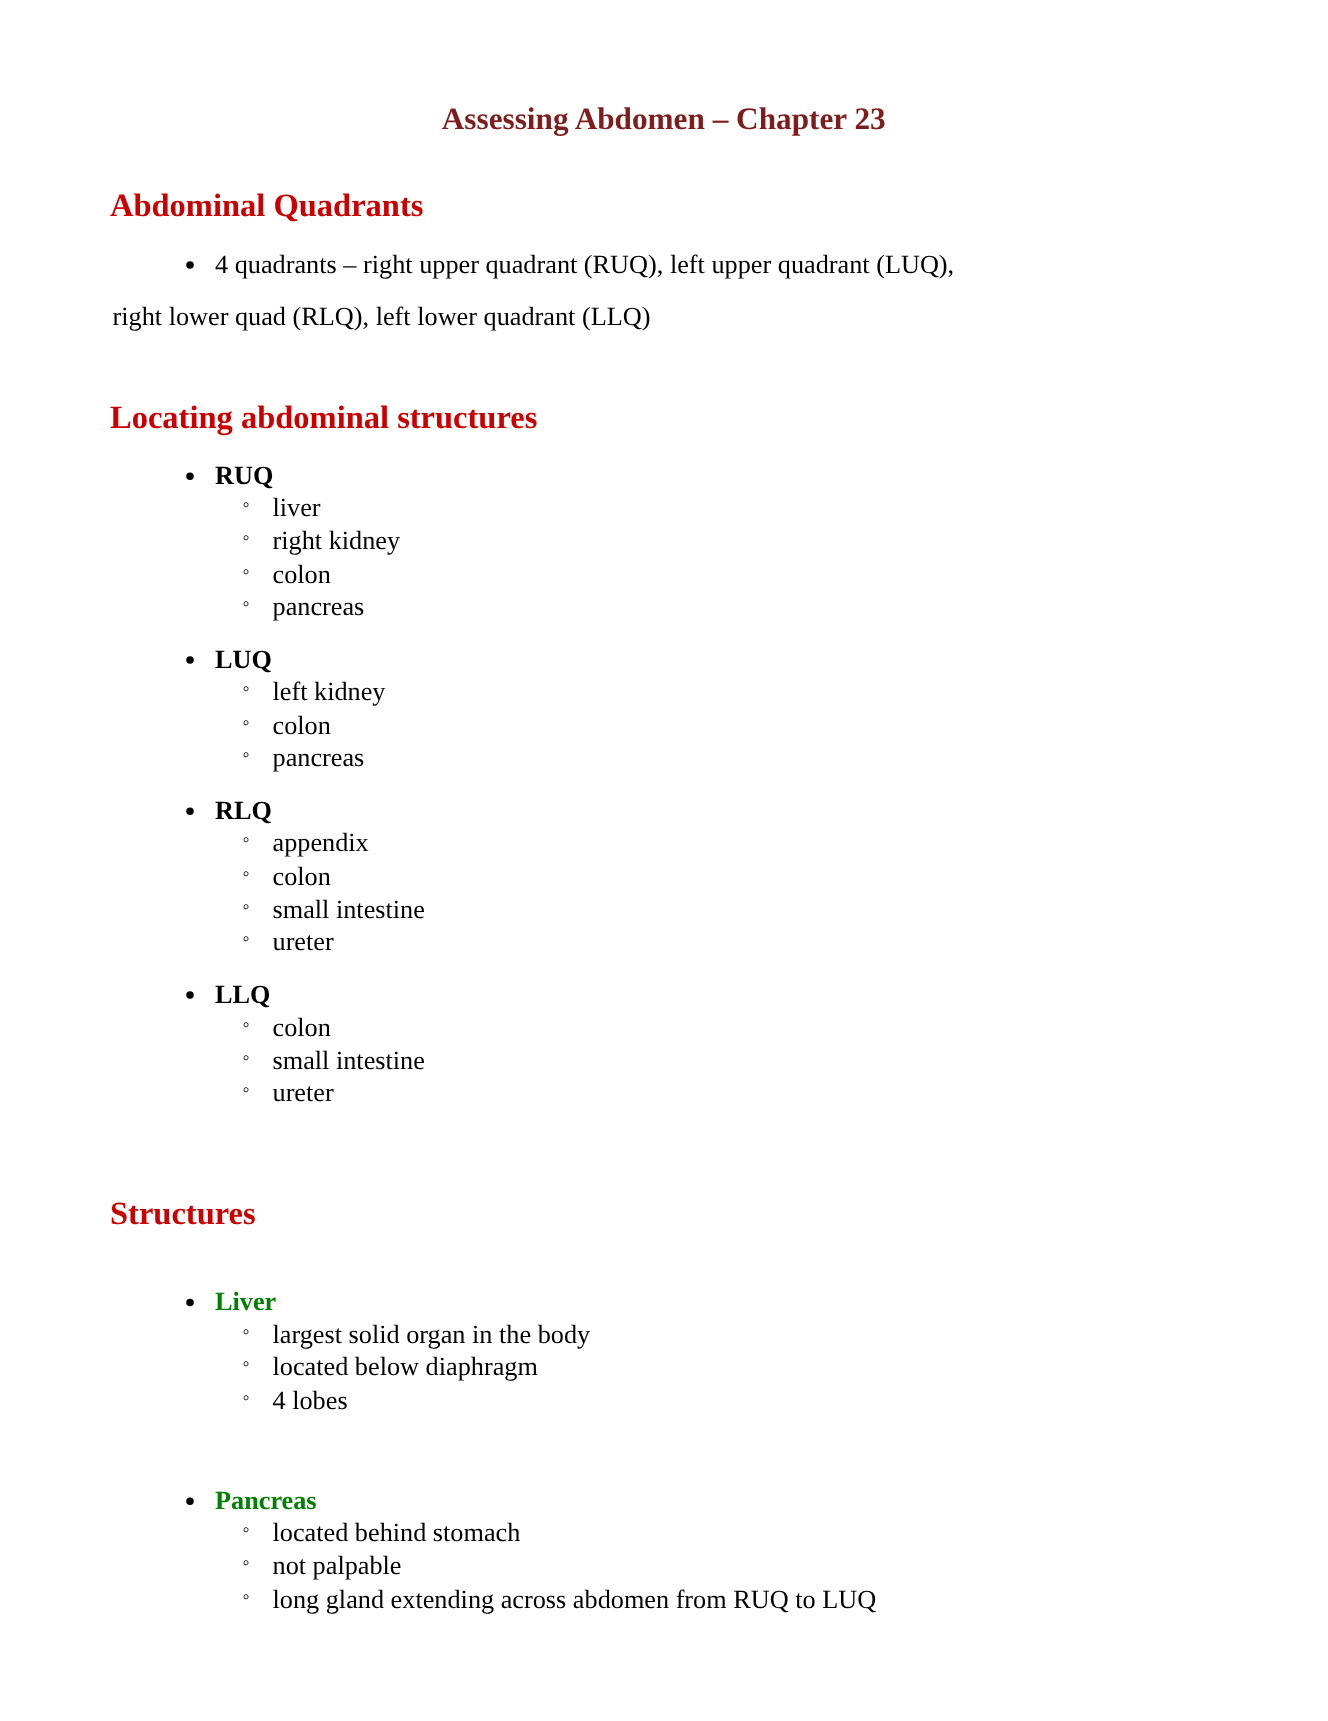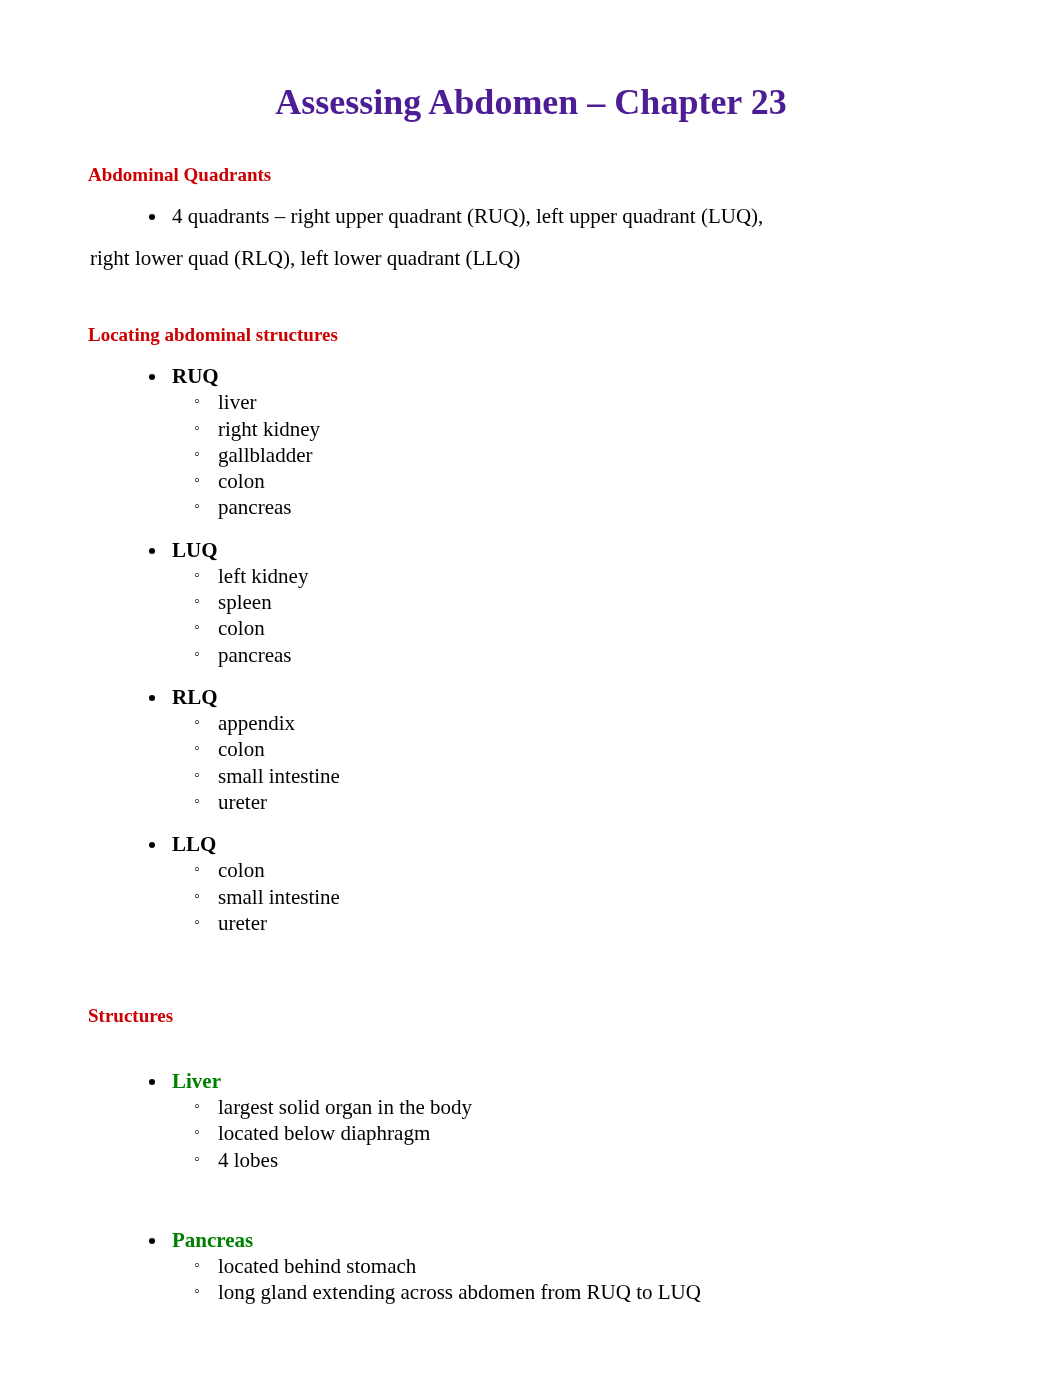--- a/index.html
+++ b/index.html
@@ -8,29 +8,29 @@
     color: #000;
     background: #fff;
     margin: 0;
     padding: 80px 88px 100px 88px;
     width: 1062px;
     box-sizing: border-box;
     line-height: 1.25;
   }
   .title {
     text-align: center;
-    color: #4c1d95;
+    color: #7f1d1d;
     font-weight: bold;
-    font-size: 36px;
+    font-size: 25px;
     margin-bottom: 38px;
   }
   .section-heading {
     color: #cc0000;
     font-weight: bold;
-    font-size: 19px;
+    font-size: 26px;
     margin-top: 4px;
     margin-bottom: 2px;
   }
   .gap-large { height: 48px; }
   .gap-small { height: 22px; }
   ul.level1 {
     list-style: disc;
     margin: 0;
     padding-left: 64px;
   }
@@ -76,30 +76,28 @@
 
 <div class="gap-large"></div>
 
 <div class="section-heading">Locating abdominal structures</div>
 <ul class="level1">
   <li>
     <span class="bold">RUQ</span>
     <ul class="level2">
       <li>liver</li>
       <li>right kidney</li>
-      <li>gallbladder</li>
       <li>colon</li>
       <li>pancreas</li>
     </ul>
   </li>
   <li>
     <span class="bold">LUQ</span>
     <ul class="level2">
       <li>left kidney</li>
-      <li>spleen</li>
       <li>colon</li>
       <li>pancreas</li>
     </ul>
   </li>
   <li>
     <span class="bold">RLQ</span>
     <ul class="level2">
       <li>appendix</li>
       <li>colon</li>
       <li>small intestine</li>
@@ -129,16 +127,17 @@
       <li>4 lobes</li>
     </ul>
   </li>
 </ul>
 <div class="gap-small"></div>
 <ul class="level1">
   <li>
     <span class="green">Pancreas</span>
     <ul class="level2">
       <li>located behind stomach</li>
+      <li>not palpable</li>
       <li>long gland extending across abdomen from RUQ to LUQ</li>
     </ul>
   </li>
 </ul>
 
 </body></html>

